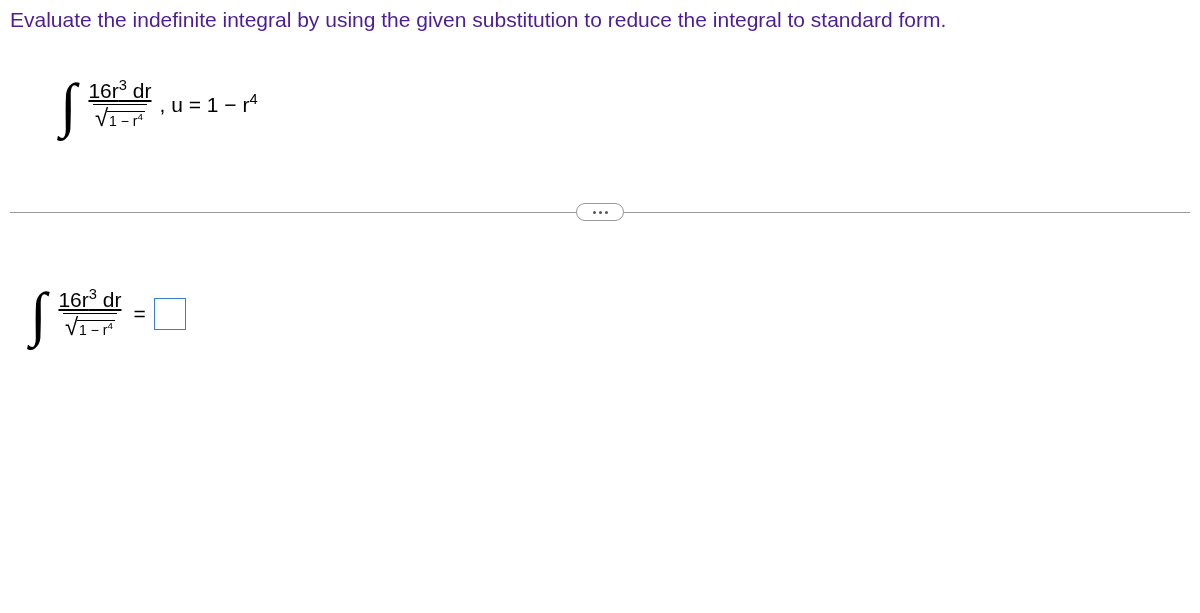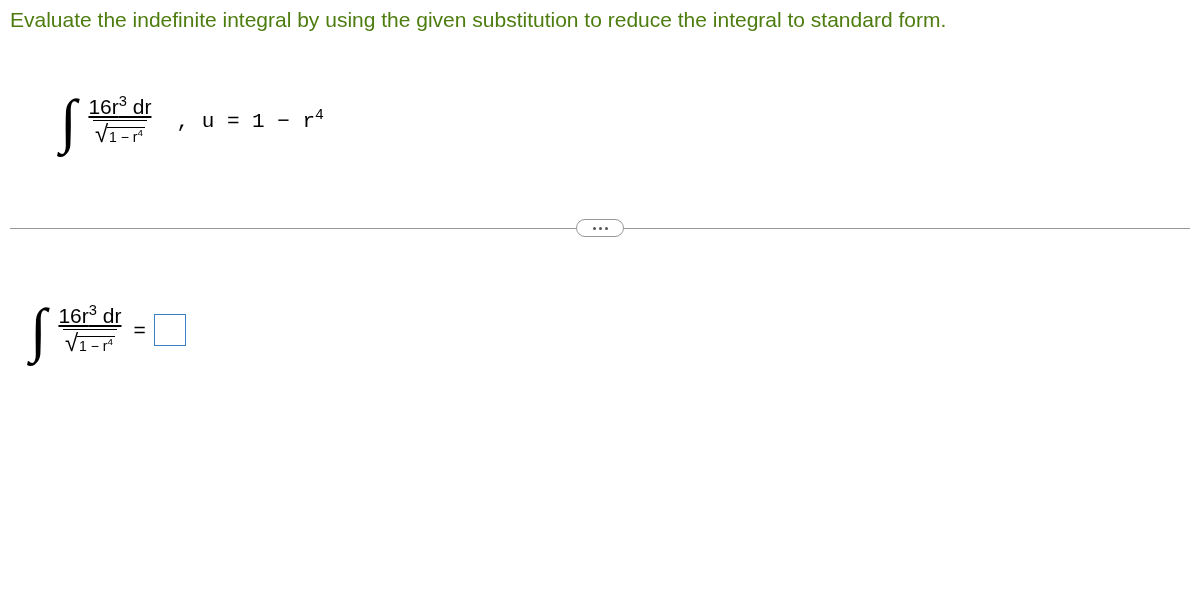--- a/index.html
+++ b/index.html
@@ -9,22 +9,22 @@
     }
     body {
       font-family: Arial, Helvetica, sans-serif;
       background: #ffffff;
       padding: 8px 10px;
       width: 1200px;
       height: 613px;
     }
     .question-text {
       font-size: 21px;
-      color: #4d7c0f;
-      margin-bottom: 46px;
+      color: #4c1d95;
+      margin-bottom: 30px;
     }
     .problem-row {
       display: flex;
       align-items: center;
       margin-left: 50px;
       margin-bottom: 40px;
     }
     .integral-sign {
       font-size: 60px;
       font-weight: normal;
@@ -47,22 +47,21 @@
     }
     .denominator {
       font-size: 21px;
       padding: 1px 2px 0 2px;
       white-space: nowrap;
       border-top: 1.5px solid #000;
       display: inline-block;
     }
     .after-fraction {
       font-size: 21px;
-      margin-left: 19px;
-      font-family: Liberation Mono, monospace;
+      margin-left: 2px;
     }
     sup {
       font-size: 0.7em;
       vertical-align: super;
       line-height: 0;
     }
     .sqrt-wrapper {
       display: inline-flex;
       align-items: flex-end;
     }

